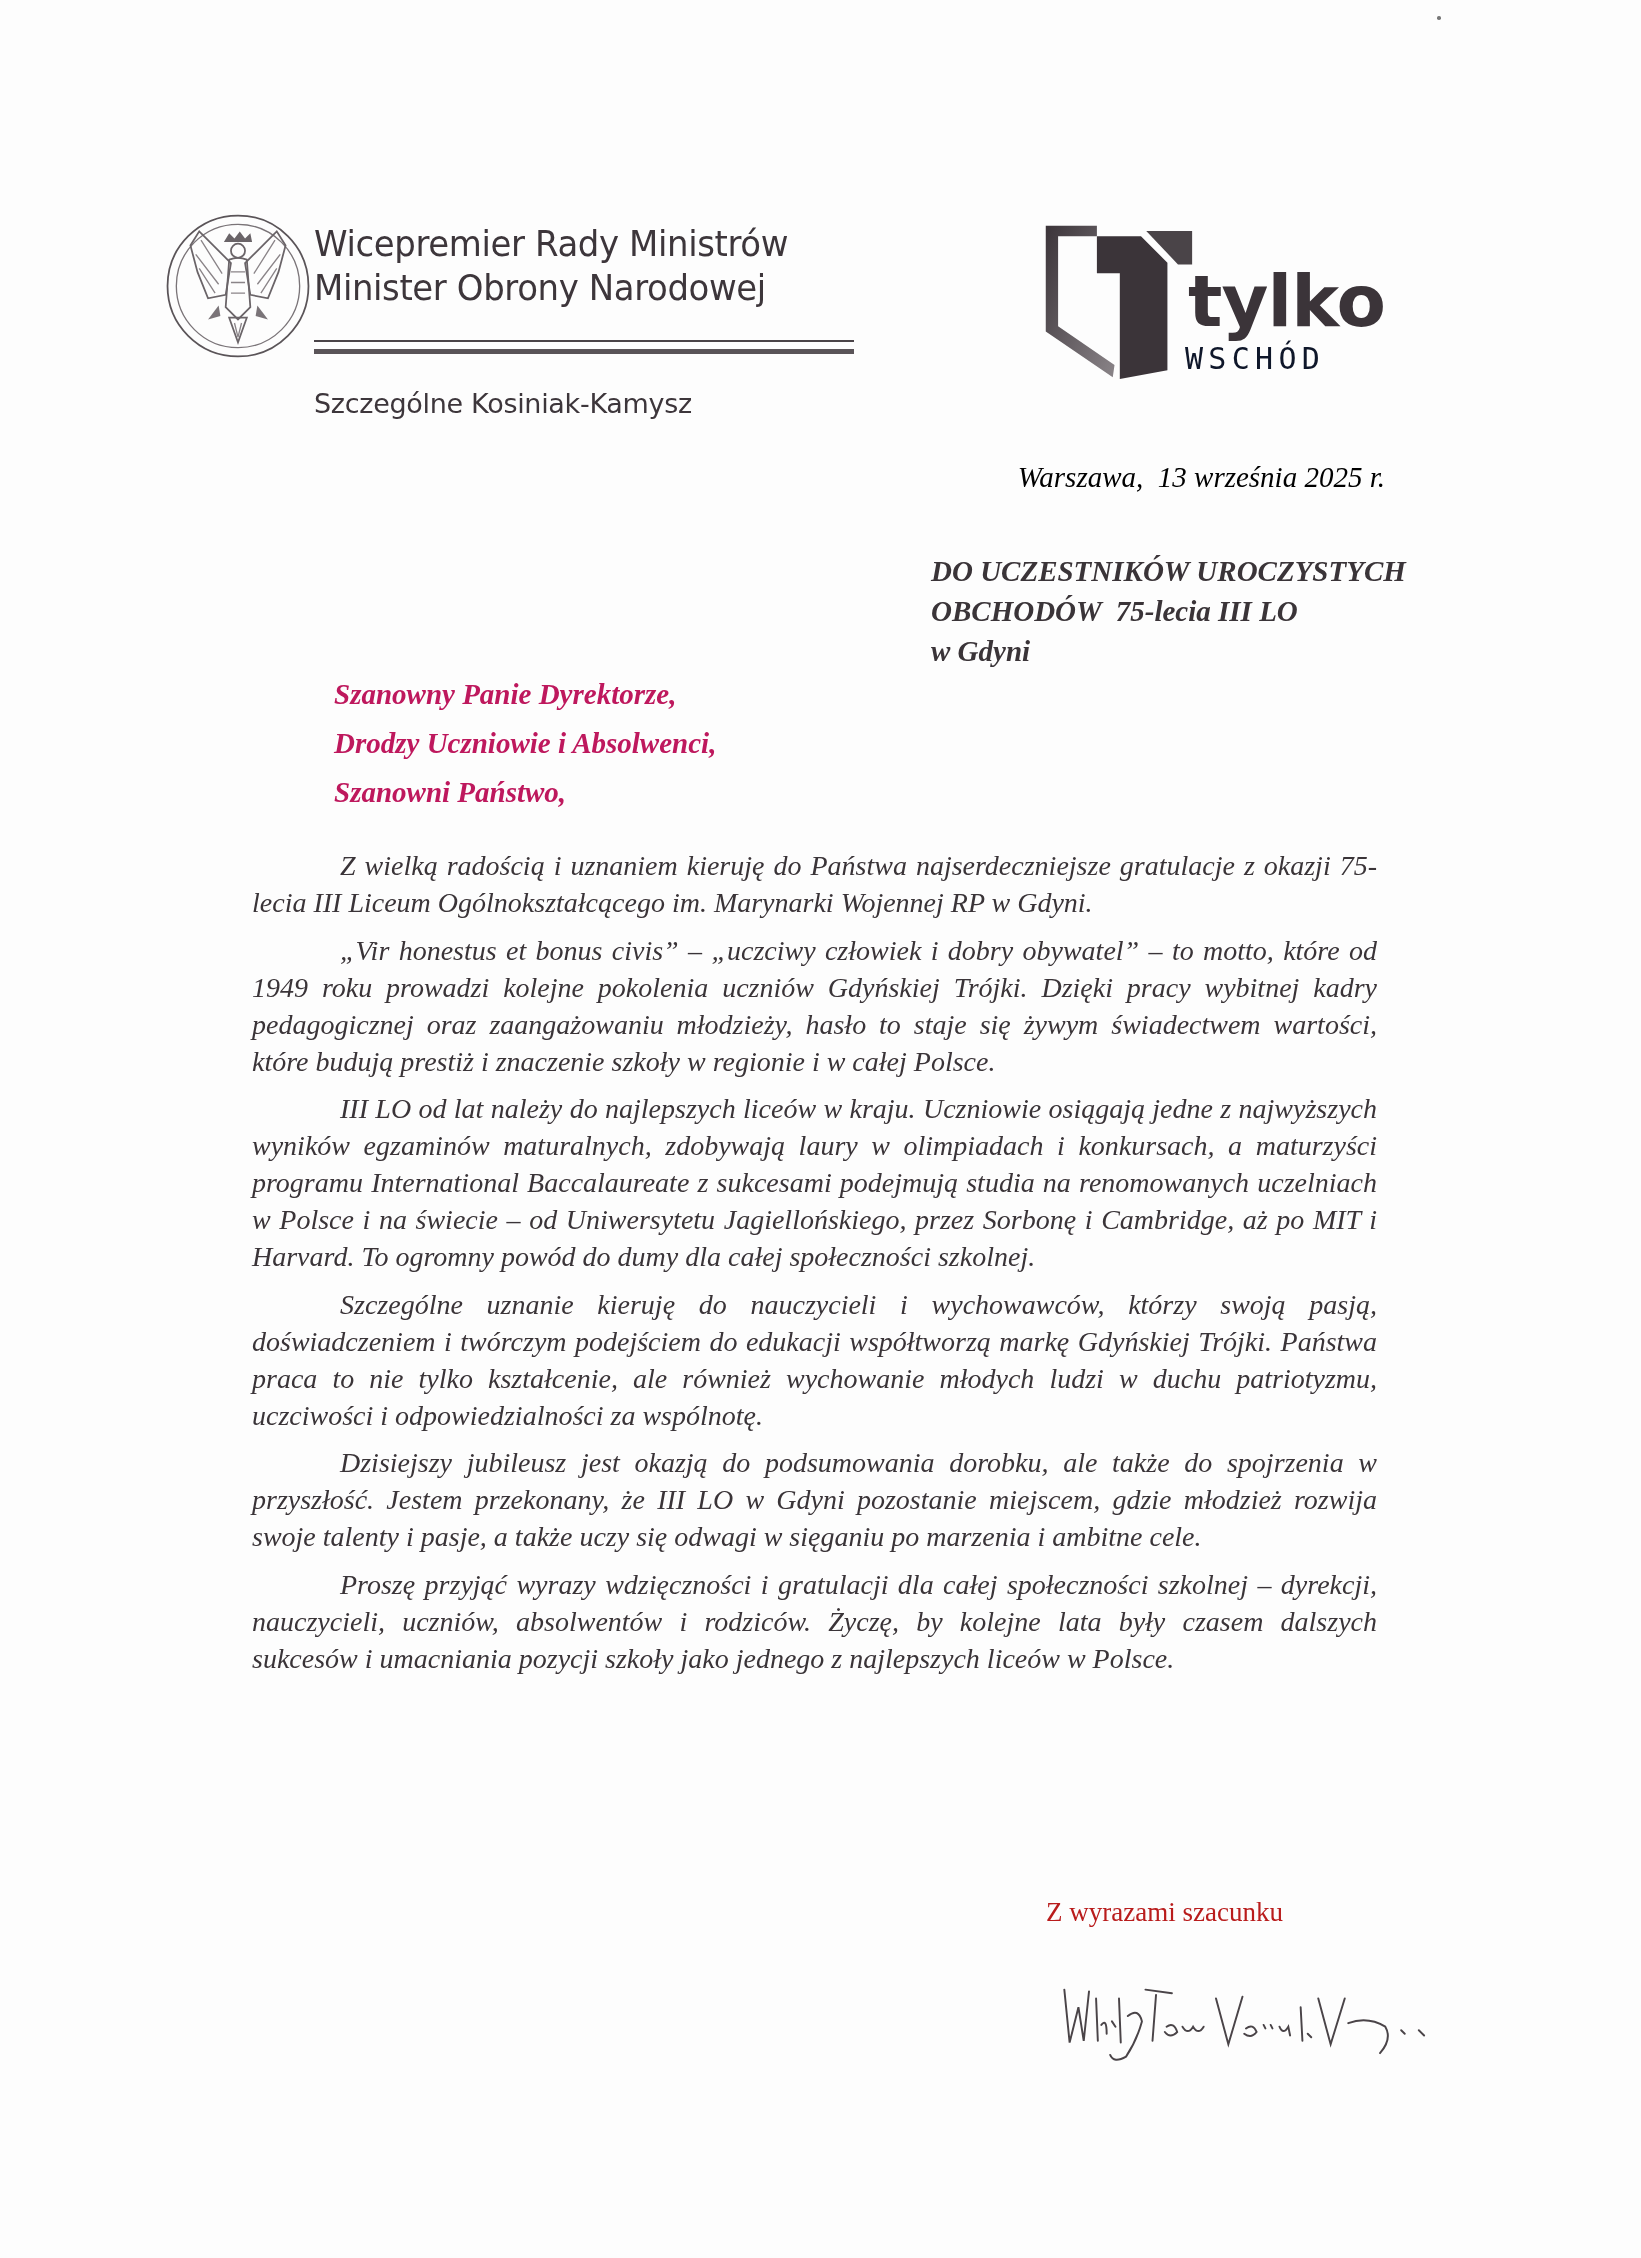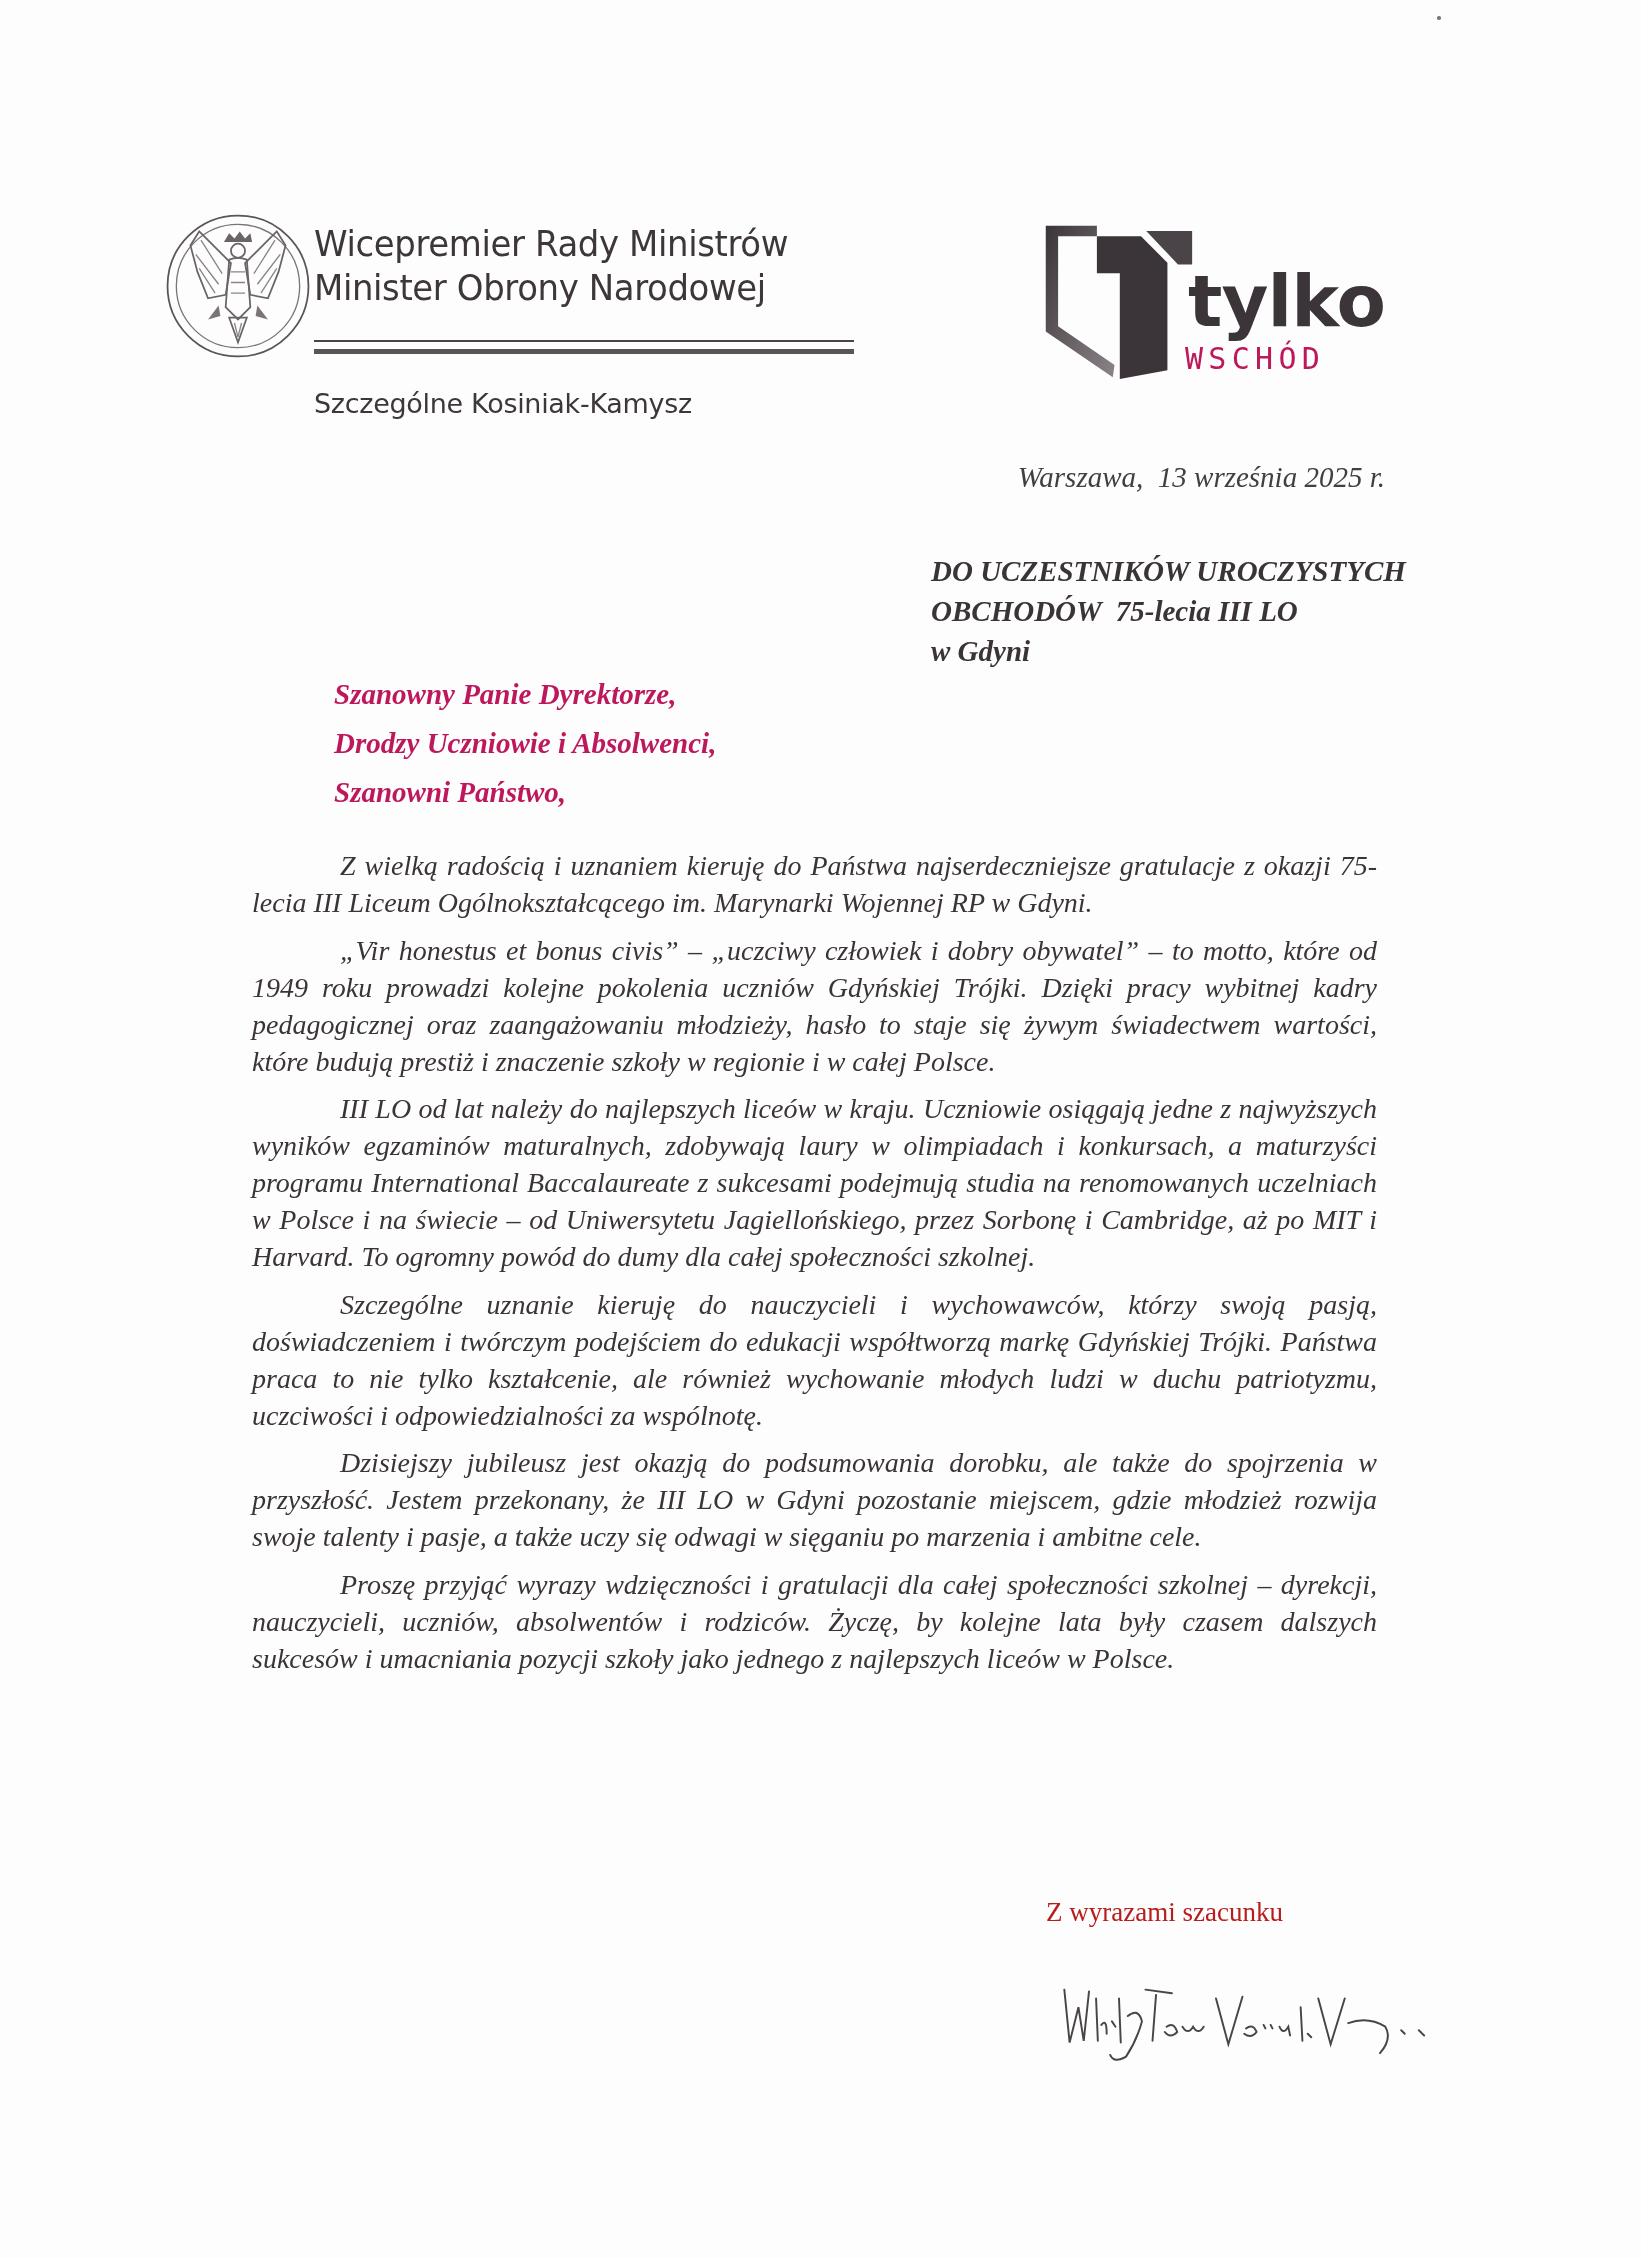--- a/index.html
+++ b/index.html
@@ -34,27 +34,27 @@
   
   .tarcza-logo { position: absolute; left: 1028px; top: 222px; width: 335px; height: 159px; }
   .tarcza-word {
     position: absolute; left: 1172px; top: 265px;
     font-family: "DejaVu Sans", sans-serif; font-weight: bold;
     font-size: 72px; color: #3b3439; letter-spacing: -0.9px; line-height: 1;
   }
   .tarcza-sub {
     position: absolute; left: 1169px; top: 344px;
     font-family: "DejaVu Sans Mono", monospace;
-    font-size: 30px; color: #be185d; letter-spacing: 5.3px; line-height: 1;
+    font-size: 30px; color: #0f172a; letter-spacing: 5.3px; line-height: 1;
   }
 
   
   .date-line {
     position: absolute; right: 273px; top: 461px;
-    font-style: italic; font-size: 29px; color: #404040; white-space: pre;
+    font-style: italic; font-size: 29px; color: #000000; white-space: pre;
   }
 
   
   .addressee {
     position: absolute; left: 867px; top: 551px;
     font-style: italic; font-weight: bold; font-size: 29px; line-height: 40px; color: #3a3438; margin-left: 48px;
   }
   .addressee div { white-space: pre; }
 
   

